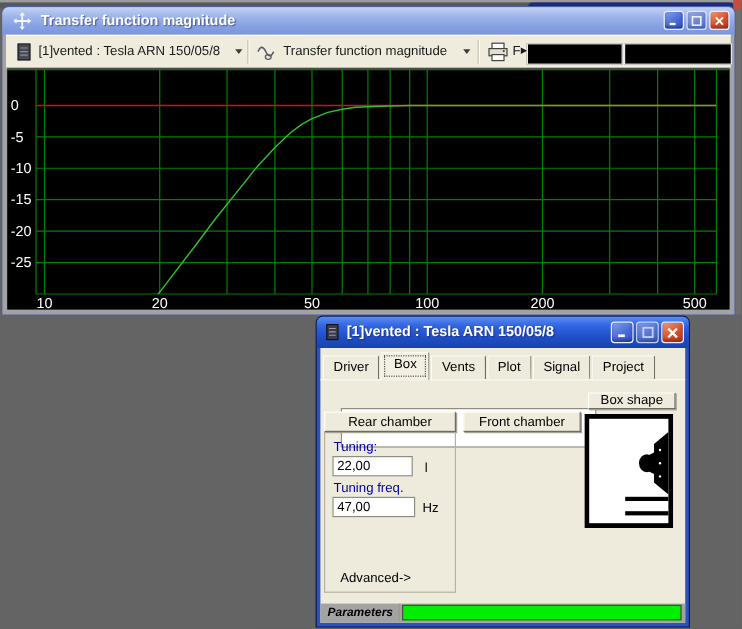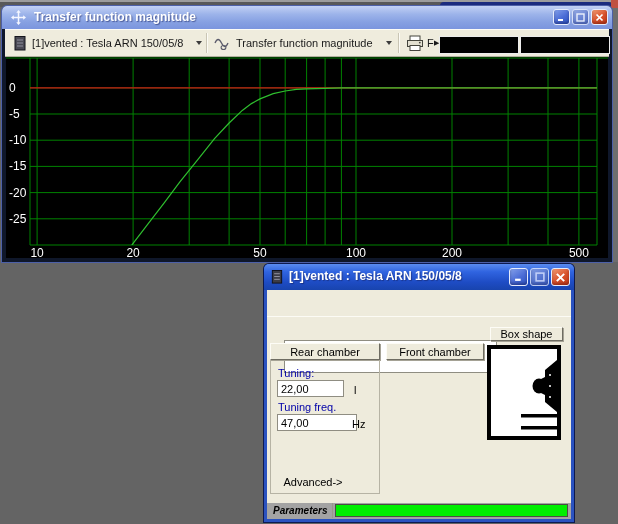--- a/index.html
+++ b/index.html
@@ -18,21 +18,21 @@
 
   
   .titlebar-text { color:#fff; font-weight:bold; font-size:12px; white-space:nowrap; text-shadow:1px 1px 1px rgba(20,30,90,.55); }
   .cap-btn { position:relative; border-radius:3px; border:1px solid #e6ecfc; display:flex; align-items:center; justify-content:center; }
   .cap-blue  { background:linear-gradient(145deg,#84a0ea 0%,#4a6cd6 55%,#2f55c4 100%); box-shadow:inset 0 -2px 3px rgba(0,0,40,.35); }
   .cap-blue-dim { background:linear-gradient(145deg,#8fa4e0 0%,#5f7ad0 60%,#4a66c0 100%); opacity:.8; box-shadow:inset 0 -2px 3px rgba(0,0,40,.3); }
   .cap-red   { background:linear-gradient(145deg,#f09a72 0%,#d9512b 55%,#c03a18 100%); box-shadow:inset 0 -2px 3px rgba(60,0,0,.35); }
 
   
   .win-transfer { position:absolute; left:2px; top:6px; width:610px; height:256px;
-    background:#0f172a; border-radius:5px 5px 0 0; box-shadow:0 0 0 1px #4d60a8; }
+    background:#a3a3a3; border-radius:5px 5px 0 0; box-shadow:0 0 0 1px #4d60a8; }
   .win-transfer .titlebar { position:absolute; left:0; top:0; width:610px; height:23px;
     border-radius:5px 5px 0 0;
     background:linear-gradient(180deg,#c3d1f4 0%,#9db4ea 35%,#86a0e2 70%,#7b95de 100%); }
   .wt-icon { position:absolute; left:9px; top:4px; width:15px; height:15px; }
   .wt-title { position:absolute; left:32px; top:4px; }
   .wt-btns { position:absolute; right:4px; top:3px; display:flex; gap:2px; }
   .wt-btns .cap-btn { width:17px; height:16px; }
 
   .toolbar { position:absolute; left:3px; top:23px; width:604px; height:28px;
     background:#efecdd; border-top:1px solid #fdfcf6; border-bottom:1px solid #b2ae9e; }
@@ -217,33 +217,41 @@
       <span class="cap-btn cap-red">
         <svg width="11" height="11" viewBox="0 0 9 9">
             <path d="M1.5 1.5 L7.5 7.5 M7.5 1.5 L1.5 7.5" stroke="#fff" stroke-width="1.6"></path>
           </svg>
       </span>
     </span>
   </div>
 
   <div class="dlg-client">
     <div class="tab-body"></div>
+    <div class="tabs">
+      <span class="tab">Driver</span>
+      <span class="tab active">Box</span>
+      <span class="tab">Vents</span>
+      <span class="tab">Plot</span>
+      <span class="tab">Signal</span>
+      <span class="tab">Project</span>
+    </div>
 
     <input class="edit" style="left: 17px; top: 30px; width: 213px; height: 33px; margin-top: 20px;" type="text" value="vented">
     <div class="btn3d" style="left:223px;top:37px;width:73px;height:14px">Box shape</div>
 
     <div class="btn3d" style="left:3px;top:53px;width:110px;height:17px">Rear chamber</div>
     <div class="btn3d" style="left:119px;top:53px;width:98px;height:17px">Front chamber</div>
 
     <div class="chamber-panel"></div>
     <span class="blue-label" style="left:11px;top:77px">Tuning:</span>
     <input class="edit" style="left: 10px; top: 90px; width: 67px; height: 17px;" type="text" value="22,00">
     <span class="unit-label" style="left:87px;top:94px">l</span>
     <span class="blue-label" style="left:11px;top:111px">Tuning freq.</span>
-    <input class="edit" style="left: 10px; top: 124px; width: 80px; height: 17px;" type="text" value="47,00">
+    <input class="edit" style="left: 10px; top: 124px; width: 69px; height: 17px;" type="text" value="47,00">
     <span class="unit-label" style="left:85px;top:128px">Hz</span>
     <span class="advanced">Advanced-&gt;</span>
 
     <svg class="box-img" width="74" height="95" viewBox="0 0 74 95">
       <rect x="2" y="2" width="70" height="91" fill="#fff" stroke="#000" stroke-width="4"></rect>
       <g>
         <polygon points="48,37 58,32 58,25 70,15 70,67 58,57 58,50 48,45" fill="#000"></polygon>
         <ellipse cx="52" cy="41" rx="6.5" ry="7.5" fill="#000"></ellipse>
         <circle cx="63" cy="30" r="1" fill="#fff"></circle>
         <circle cx="63" cy="41" r="1" fill="#fff"></circle>

